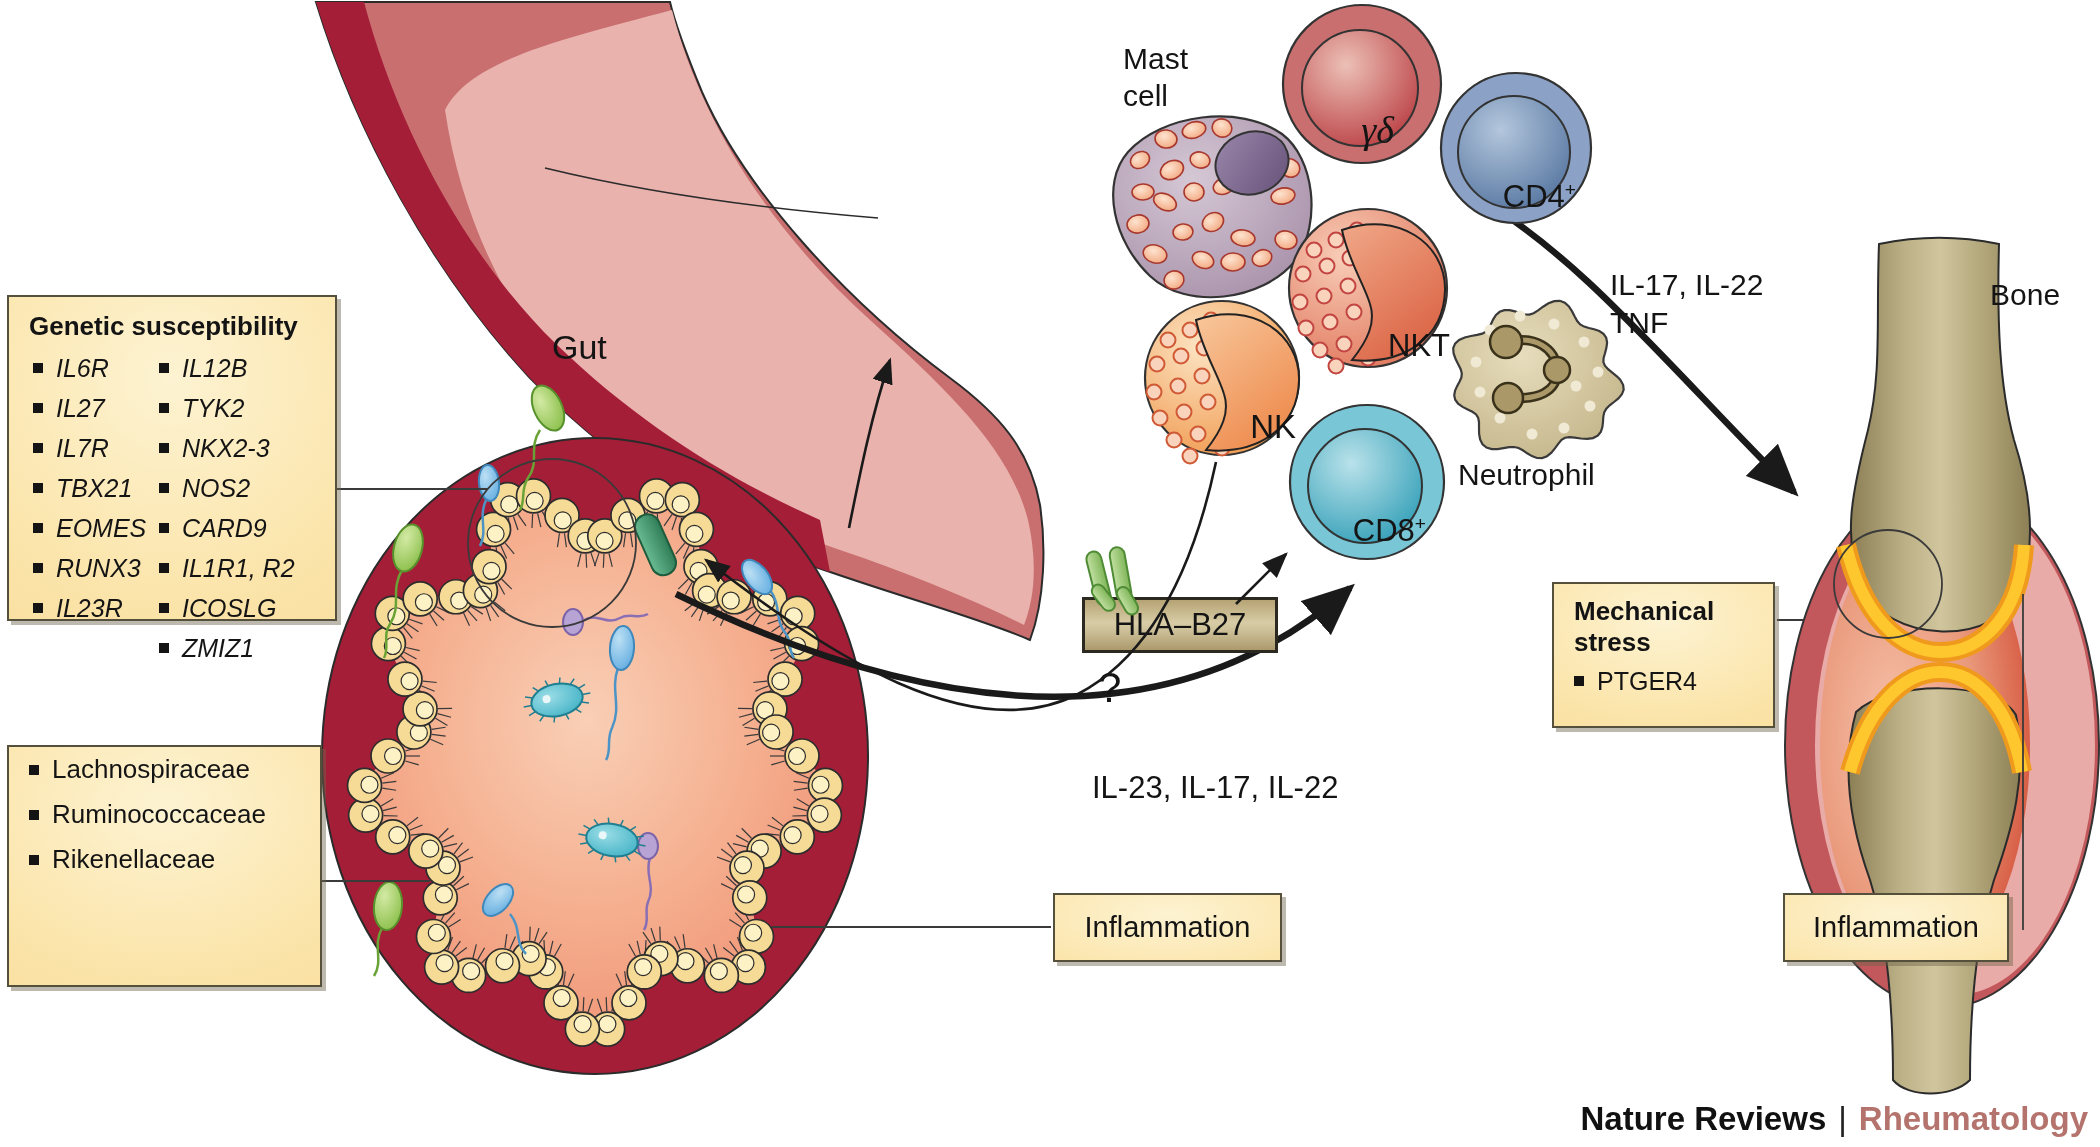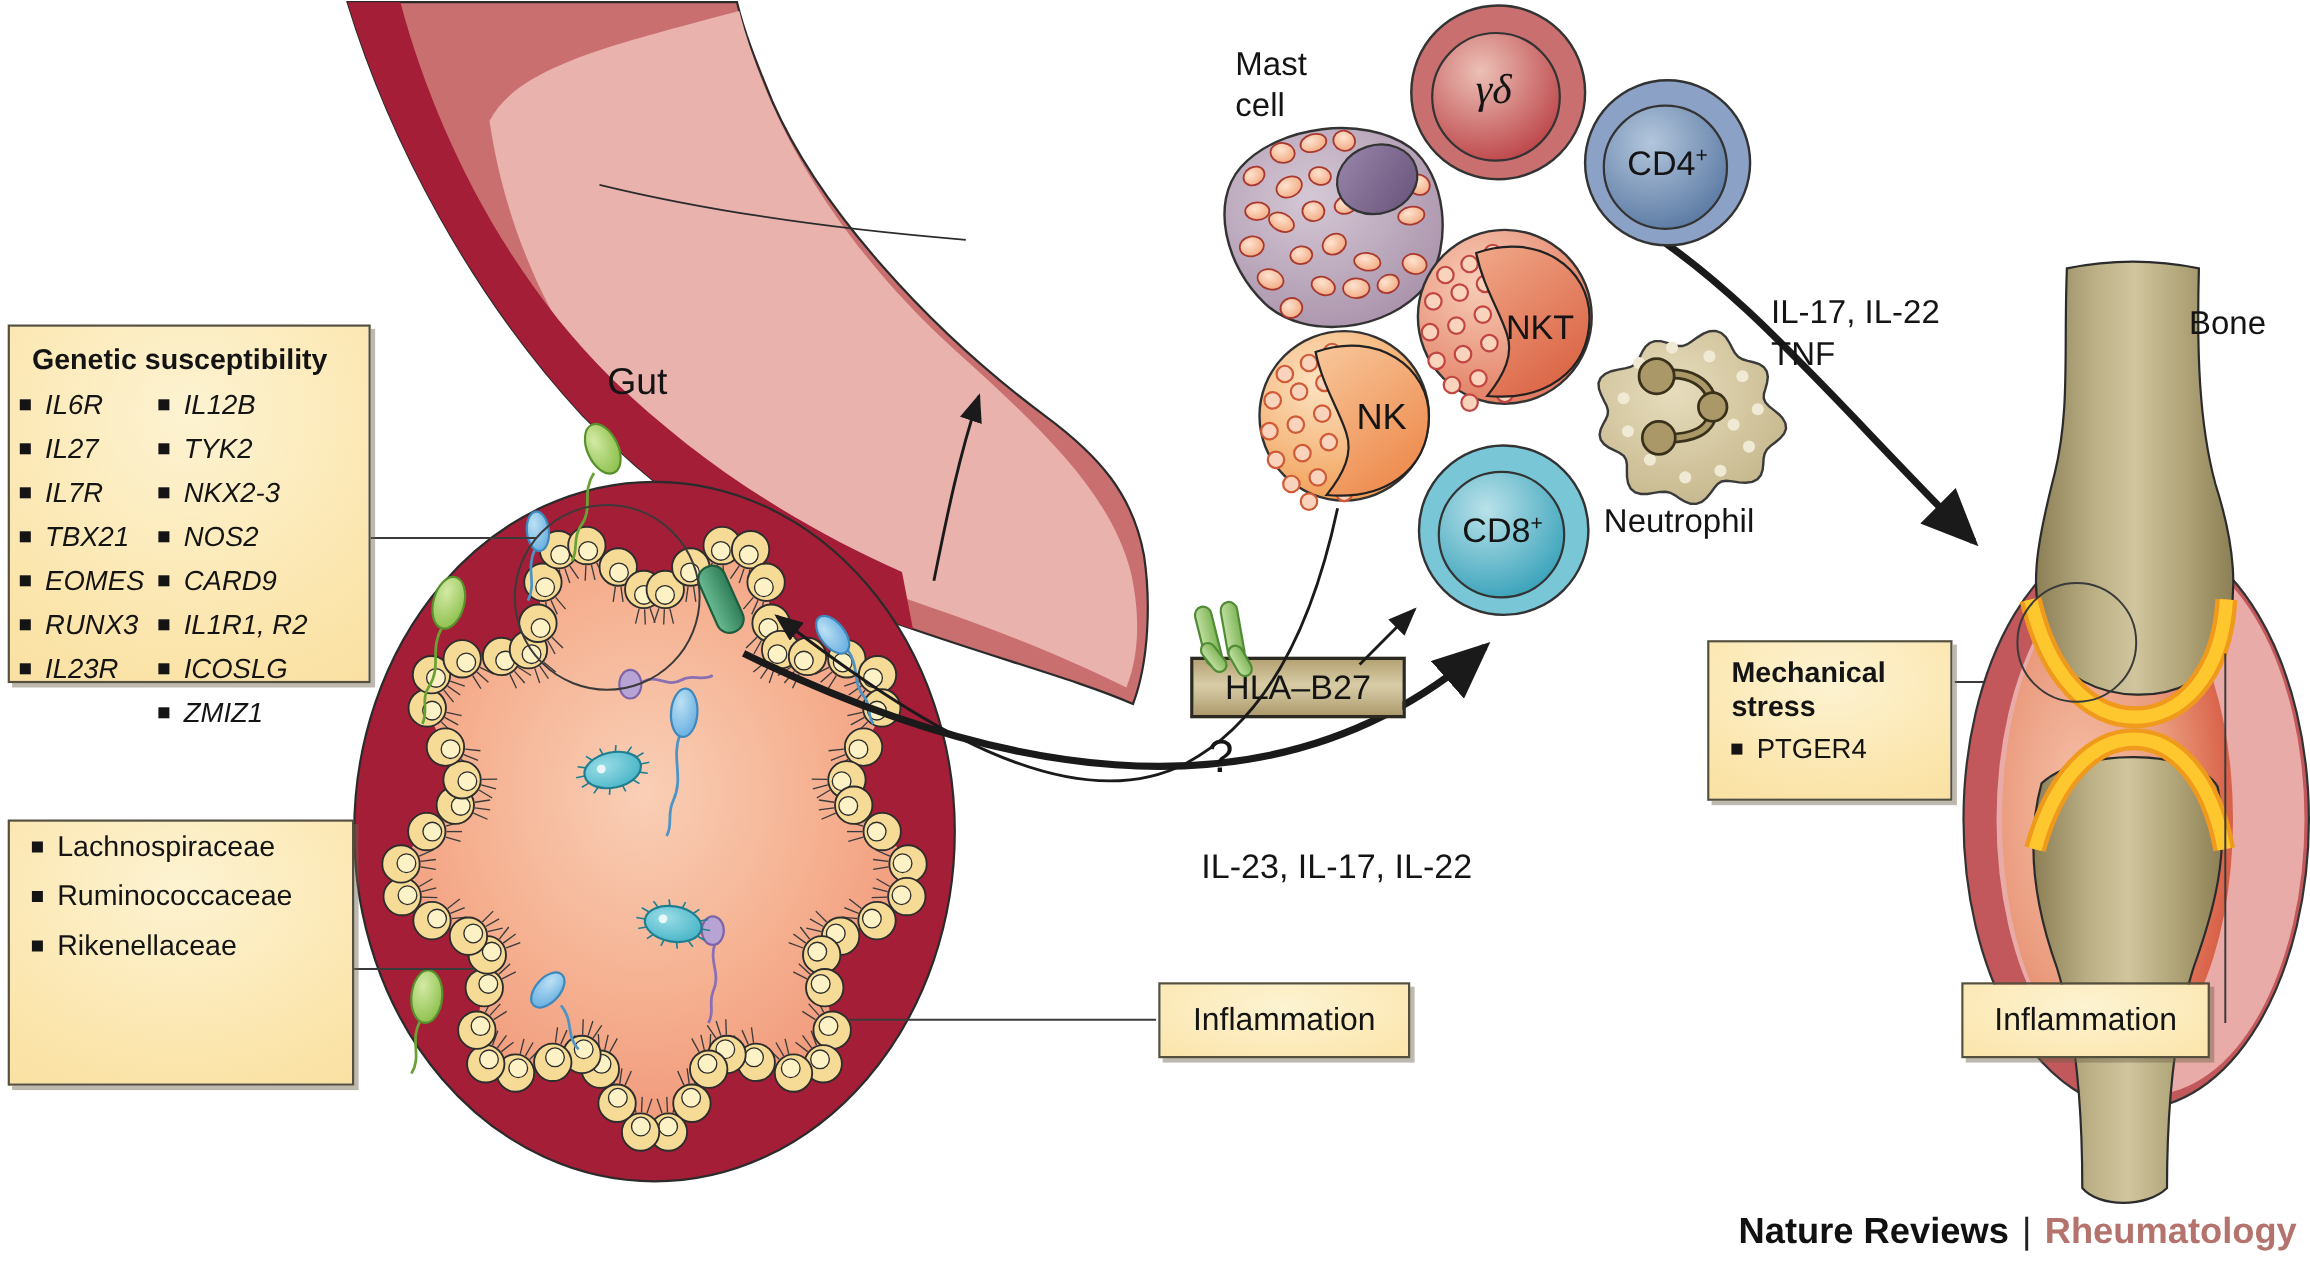--- a/index.html
+++ b/index.html
@@ -7,21 +7,21 @@
          font-family:"Liberation Sans",sans-serif;overflow:hidden;}
   svg.layer{position:absolute;left:0;top:0;}
   #art{z-index:1;}
   #overlay{z-index:3;pointer-events:none;}
 
   
   .ybox{position:absolute;z-index:2;box-sizing:border-box;
         background:radial-gradient(130% 130% at 50% 25%,#fdf3d2 0%,#fbe4a9 55%,#f7d795 100%);
         border:2px solid #55503c;box-shadow:4px 4px 0 rgba(110,100,75,.45);color:#141414;}
   .ybox .title{font-weight:bold;font-size:26px;line-height:31px;padding:14px 0 6px 20px;}
-  .cols{display:flex;padding-left:9px;}
+  .cols{display:flex;padding-left:24px;}
   .col1{width:126px;}
   .grow{display:flex;align-items:center;gap:13px;font-size:25px;line-height:40px;}
   .grow i{font-style:italic;}
   .grow.roman span.txt{font-style:normal;}
   .blt{width:10px;height:10px;background:#141414;flex:none;}
   .items{padding-left:20px;}
   .items .grow{font-size:26px;line-height:45px;font-style:normal;}
 
   .plainbox{position:absolute;z-index:2;box-sizing:border-box;display:flex;align-items:center;justify-content:center;
         background:radial-gradient(130% 160% at 50% 30%,#fdf3d2 0%,#fbe4a9 60%,#f7d795 100%);
@@ -29,21 +29,21 @@
         font-size:29px;color:#141414;}
 
   .hlabox{position:absolute;z-index:2;left:1082px;top:597px;width:196px;height:56px;box-sizing:border-box;
         display:flex;align-items:center;justify-content:center;
         background:linear-gradient(180deg,#b5a374 0%,#d8cca6 45%,#cec19a 60%,#ac9a6c 100%);
         border:3px solid #2c2a20;font-size:31px;color:#141414;}
 
   .lbl{position:absolute;z-index:2;color:#141414;white-space:nowrap;}
   .ctr{text-align:left;white-space:normal;}
 
-  .cell-lbl{position:absolute;z-index:2;color:#141414;text-align:center;}
+  .cell-lbl{position:absolute;z-index:2;color:#141414;text-align:right;margin-top:48px;}
   .cell-lbl sup{font-size:62%;}
 
   .footer{position:absolute;z-index:2;right:12px;top:1100px;display:flex;align-items:baseline;
           font-size:33px;font-weight:bold;color:#111;}
   .footer .sep{font-weight:normal;padding:0 12px;color:#222;}
   .footer .journal{color:#b4736d;}
 </style>
 </head>
 <body>
 

